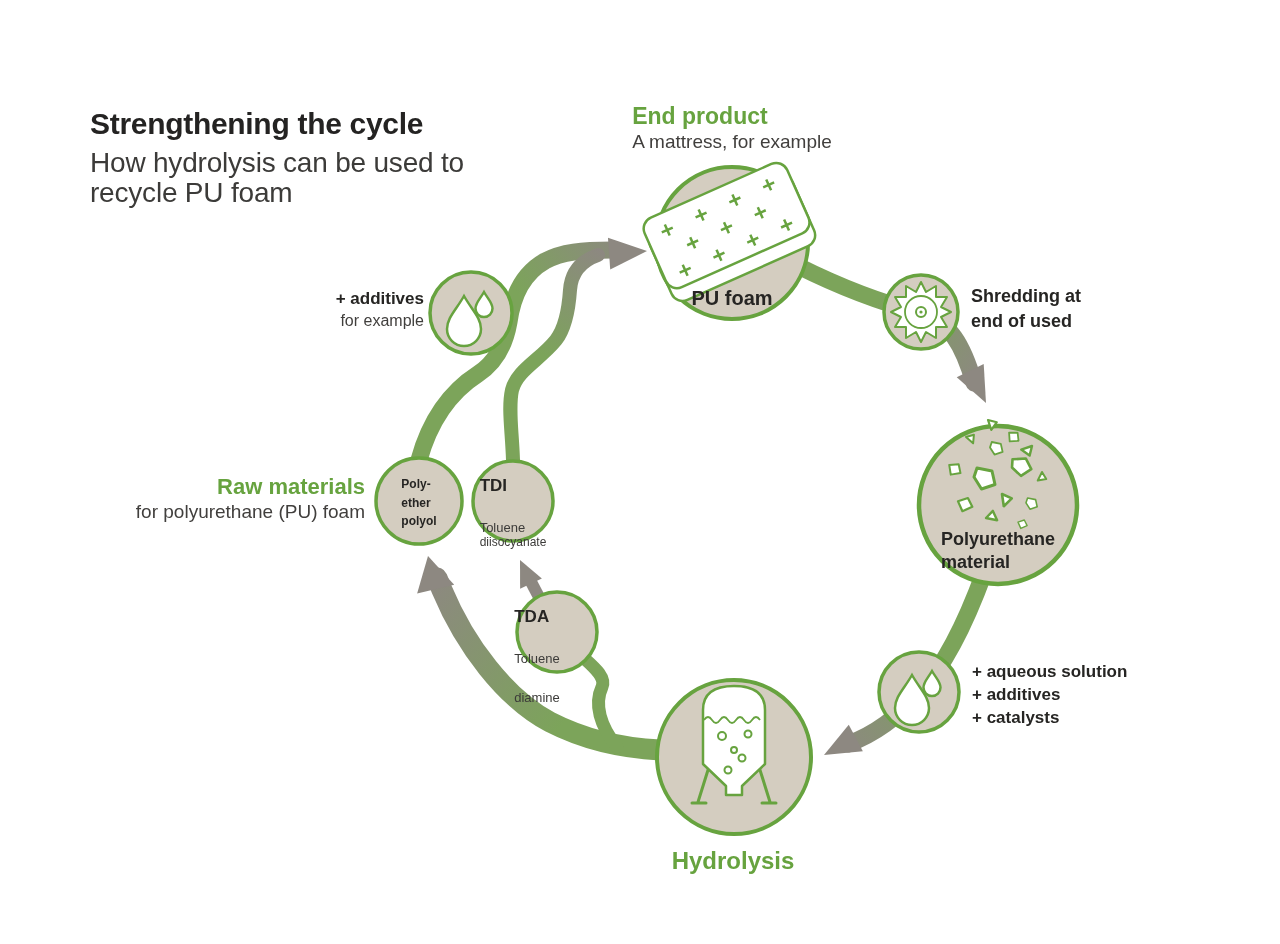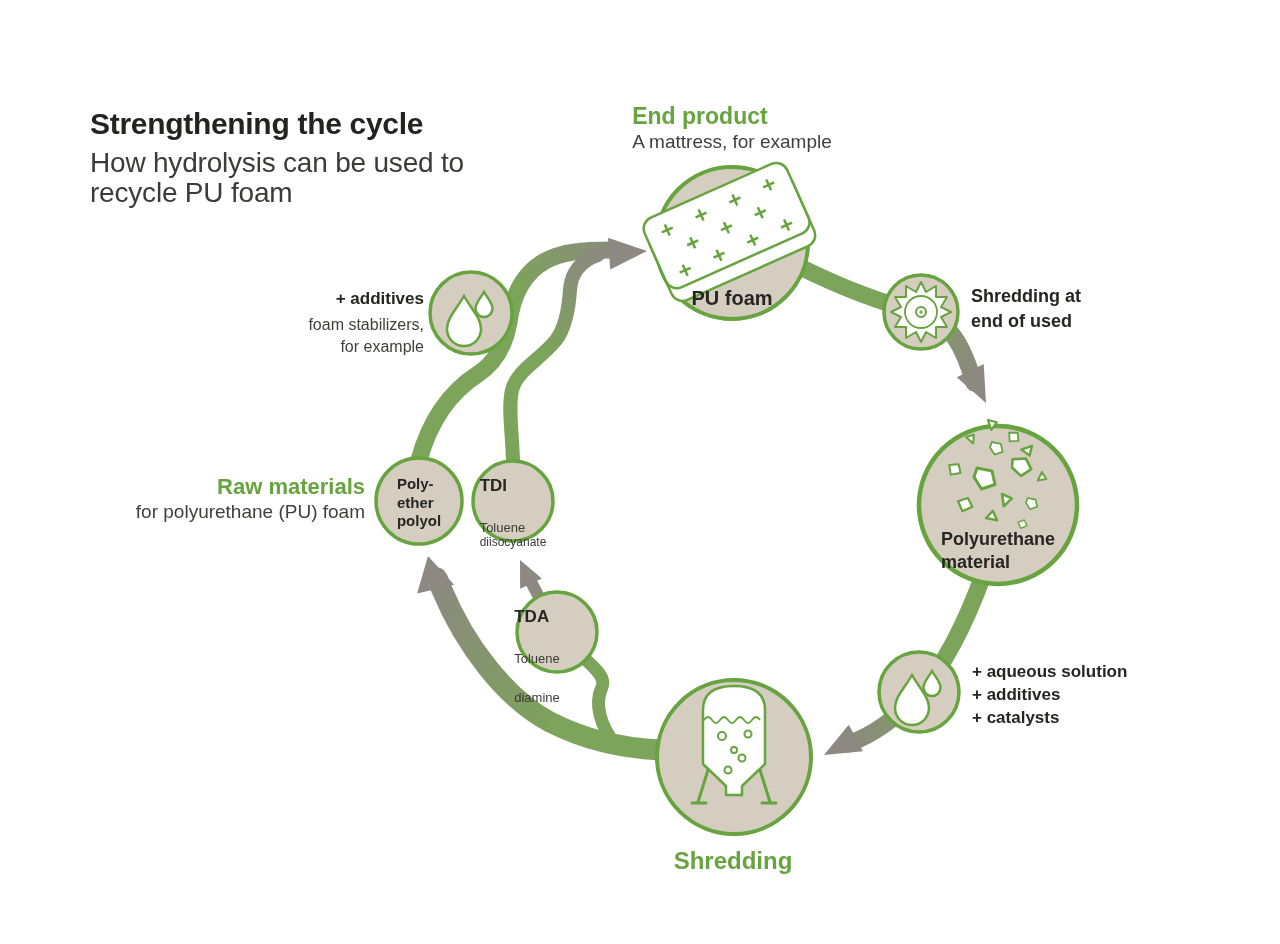--- a/index.html
+++ b/index.html
@@ -19,21 +19,21 @@
   .node20{font-size:20px;font-weight:bold;}
   .b18{font-size:18px;font-weight:bold;line-height:25px;}
   .b17{font-size:17px;font-weight:bold;line-height:23px;}
   .hyd{font-size:24px;line-height:28px;}
   .rawh{font-size:22px;line-height:26px;}
   .raws{font-size:19px;color:#413f3d;line-height:23px;}
   .adds{font-size:16px;color:#413f3d;line-height:22px;font-weight:normal;}
   .abbr{font-size:17px;font-weight:bold;line-height:20px;}
   .tiny13{font-size:13px;color:#3c3b39;line-height:15px;font-weight:normal;margin-top:24px;}
   .tiny12{font-size:12px;color:#3c3b39;line-height:14px;font-weight:normal;}
-  .pol15{font-size:15px;font-weight:bold;line-height:18.5px;}
+  .pol15{font-size:12px;font-weight:bold;line-height:18.5px;}
 </style>
 </head>
 <body>
 
 <div class="stage">
 
   <svg width="1280" height="944" viewBox="0 0 1280 944">
     <defs>
       <linearGradient id="gTopA" gradientUnits="userSpaceOnUse" x1="460" y1="380" x2="635" y2="250">
         <stop offset="0" stop-color="#7ca45a"></stop>
@@ -193,21 +193,21 @@
     <div>Polyurethane</div>
     <div>material</div>
   </div>
 
   <div class="lbl b17" style="left:972px;top:660px;">
     <div>+ aqueous solution</div>
     <div>+ additives</div>
     <div>+ catalysts</div>
   </div>
 
-  <div class="lbl ctr greenhead hyd" style="left:733px;top:847px;">Shredding</div>
+  <div class="lbl ctr greenhead hyd" style="left:733px;top:847px;">Hydrolysis</div>
 
   <div class="lbl ctr" style="left:537px;top:607px;">
     <div class="abbr">TDA</div>
     <div class="tiny13">Toluene</div>
     <div class="tiny13">diamine</div>
   </div>
 
   <div class="lbl ctr" style="left:513px;top:476px;">
     <div class="abbr">TDI</div>
     <div class="tiny13">Toluene</div>
@@ -220,17 +220,16 @@
     <div>polyol</div>
   </div>
 
   <div class="lbl rgt" style="left:115px;top:474px;width:250px;">
     <div class="greenhead rawh">Raw materials</div>
     <div class="raws">for polyurethane (PU) foam</div>
   </div>
 
   <div class="lbl rgt" style="left:174px;top:287px;width:250px;">
     <div class="b17">+ additives</div>
-    <div class="adds" style="margin-top:4px;">foam stabilizers,</div>
     <div class="adds">for example</div>
   </div>
 
 </div>
 
 </body></html>

